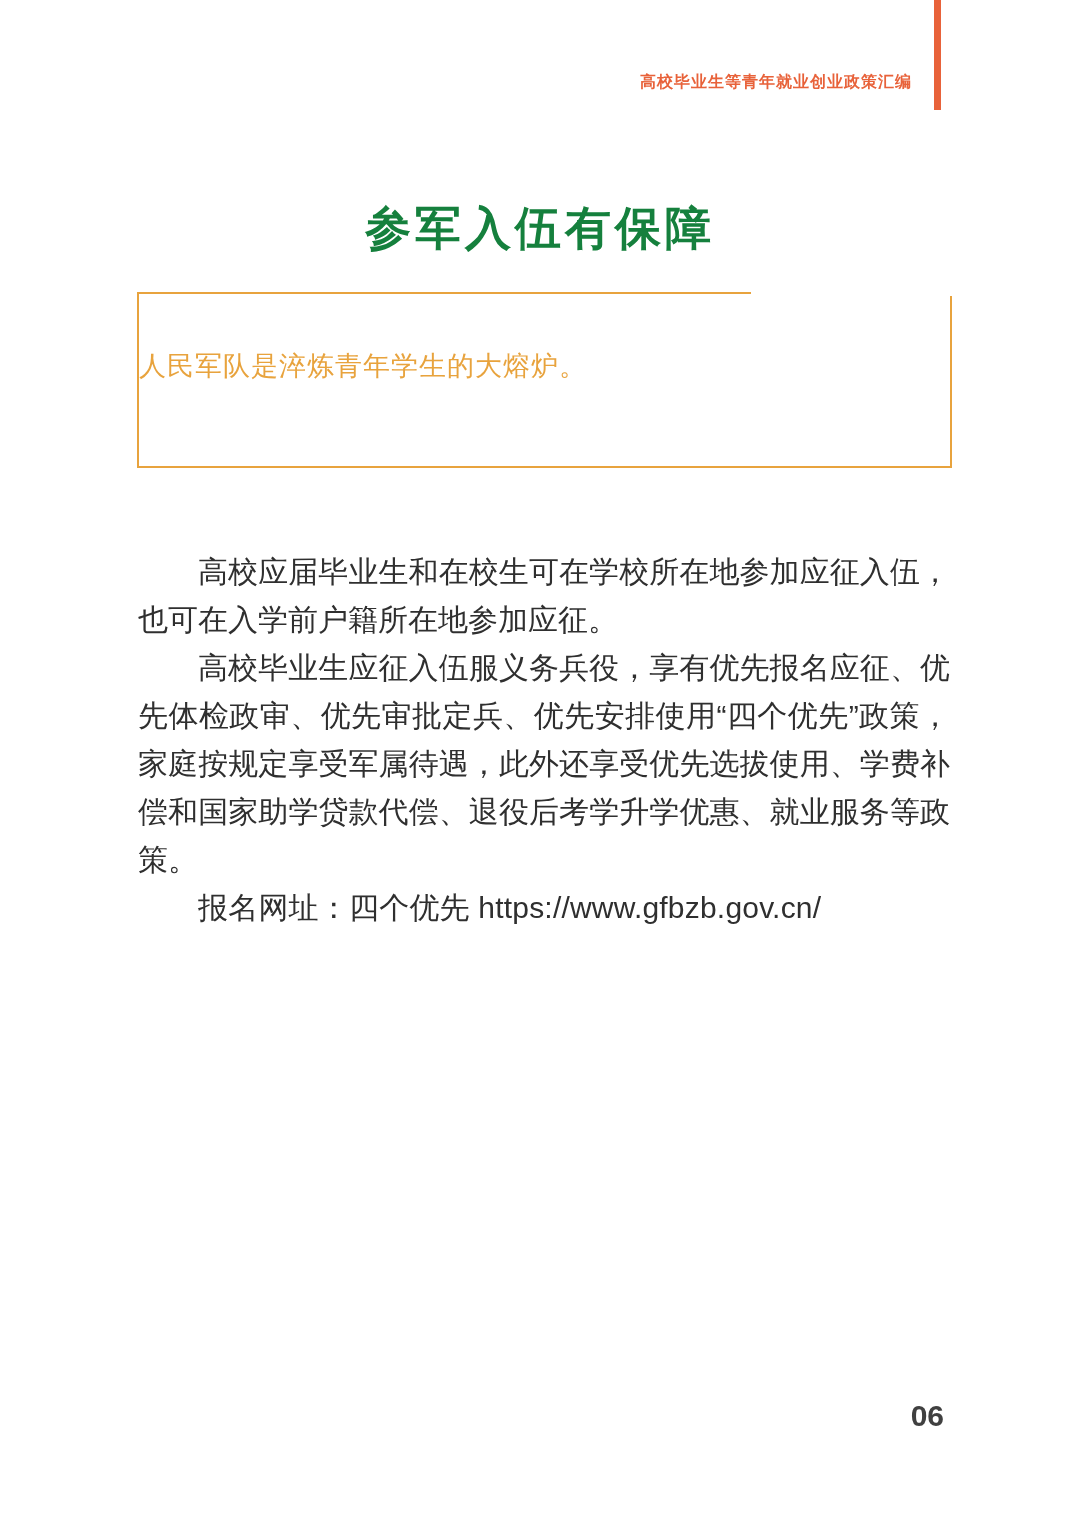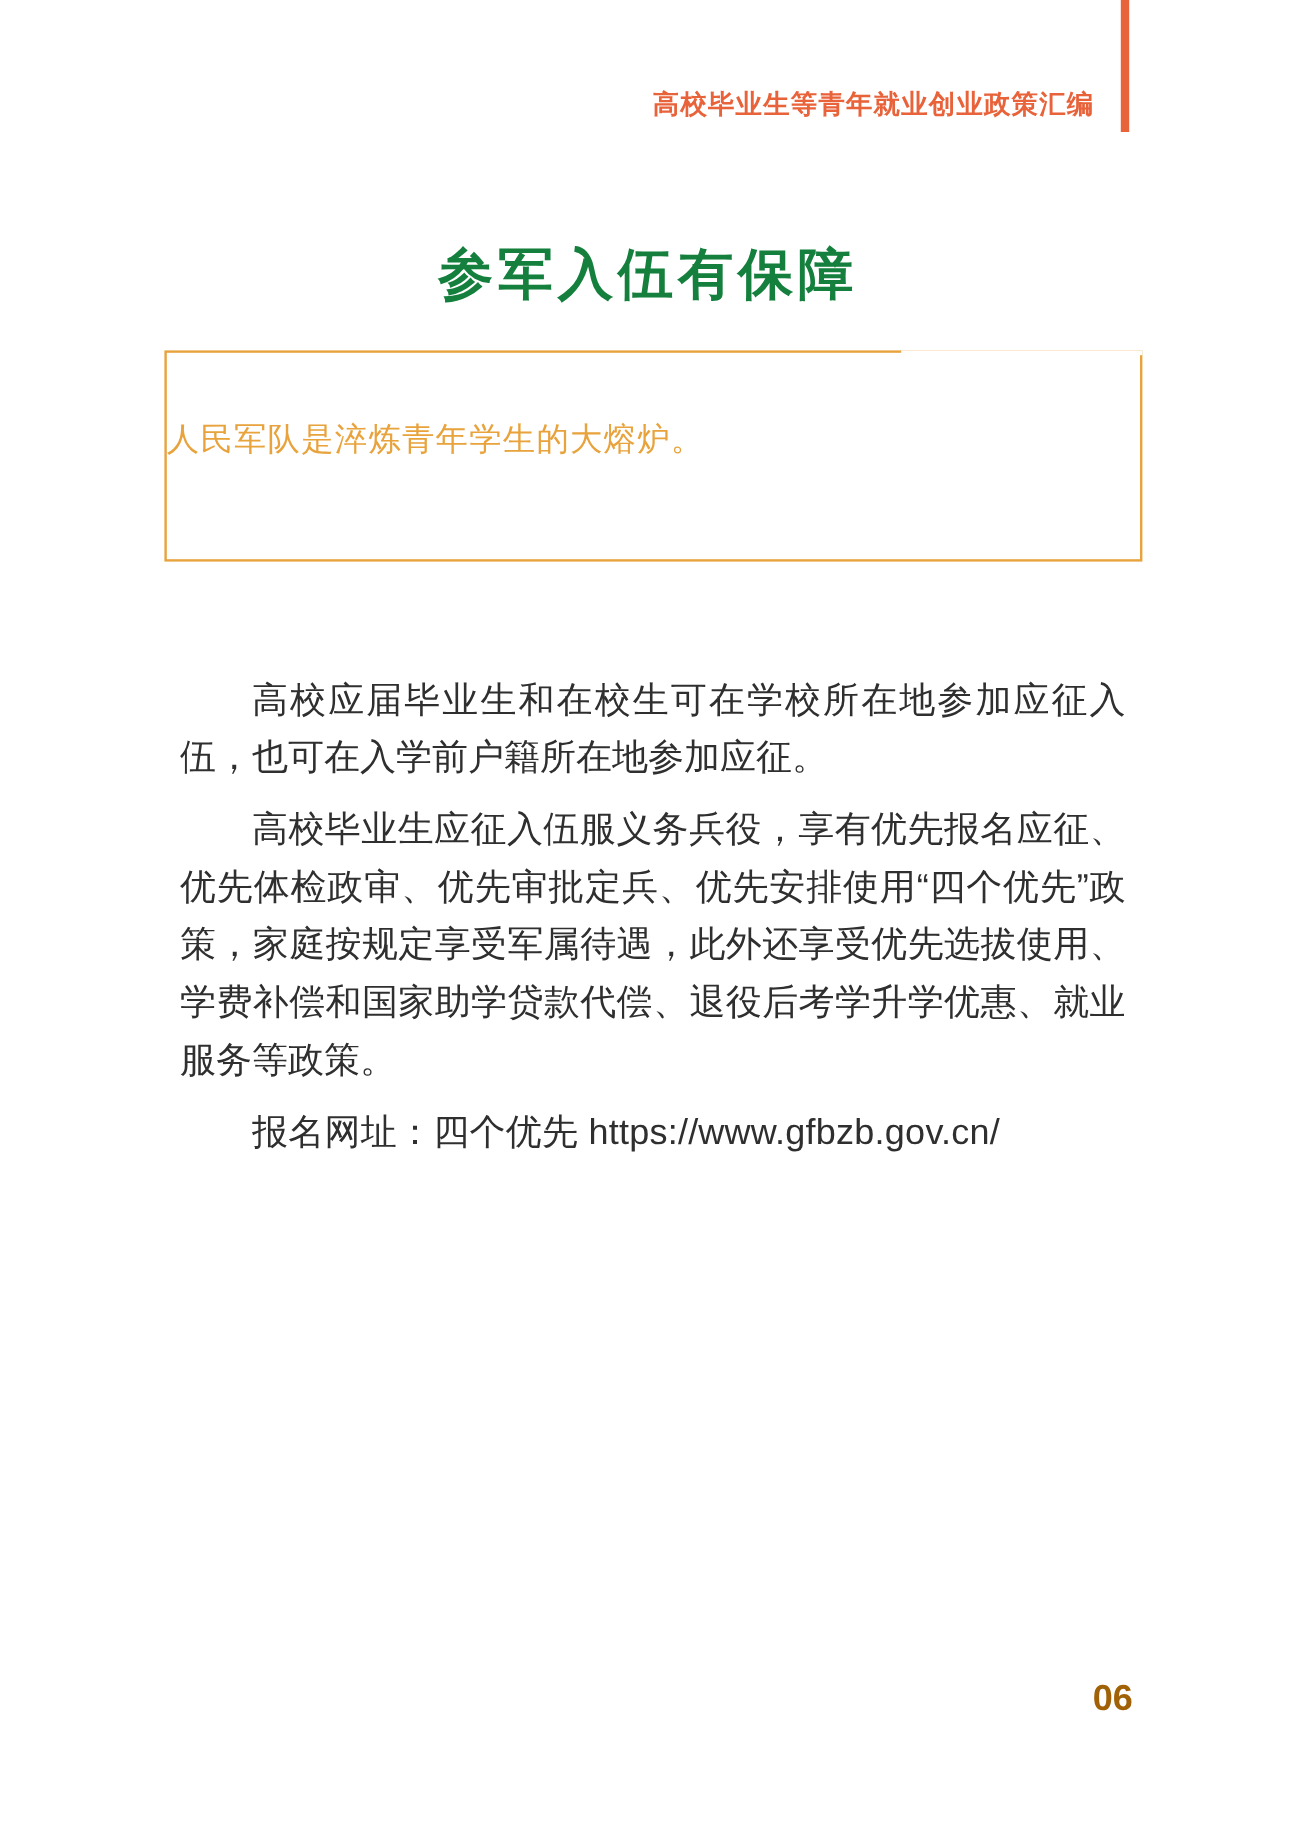--- a/index.html
+++ b/index.html
@@ -29,21 +29,21 @@
     top: 0;
     left: 934px;
     width: 7px;
     height: 110px;
     background: #e8623a;
   }
   .header-title {
     position: absolute;
     top: 72px;
     right: 168px;
-    font-size: 22px;
+    font-size: 16px;
     font-weight: bold;
     color: #e8623a;
     letter-spacing: 1px;
     white-space: nowrap;
   }
 
   
   .main-title {
     position: absolute;
     top: 198px;
@@ -89,37 +89,37 @@
     position: absolute;
     top: 548px;
     left: 138px;
     width: 812px;
     font-size: 30px;
     line-height: 48px;
     color: #2f2f2f;
     letter-spacing: 0px;
   }
   .body-copy p {
-    margin: 12px;
+    margin: 0;
     text-indent: 2em;
     text-align: justify;
   }
   .url {
     font-family: "Liberation Sans", sans-serif;
     letter-spacing: 0.2px;
   }
 
   
   .page-number {
     position: absolute;
     bottom: 86px;
     right: 136px;
     font-size: 30px;
     font-weight: bold;
-    color: #a16207;
+    color: #404040;
   }
 </style>
 </head>
 <body>
 
 <div class="header">
   <div class="header-rule"></div>
   <div class="header-title">高校毕业生等青年就业创业政策汇编</div>
 </div>
 

